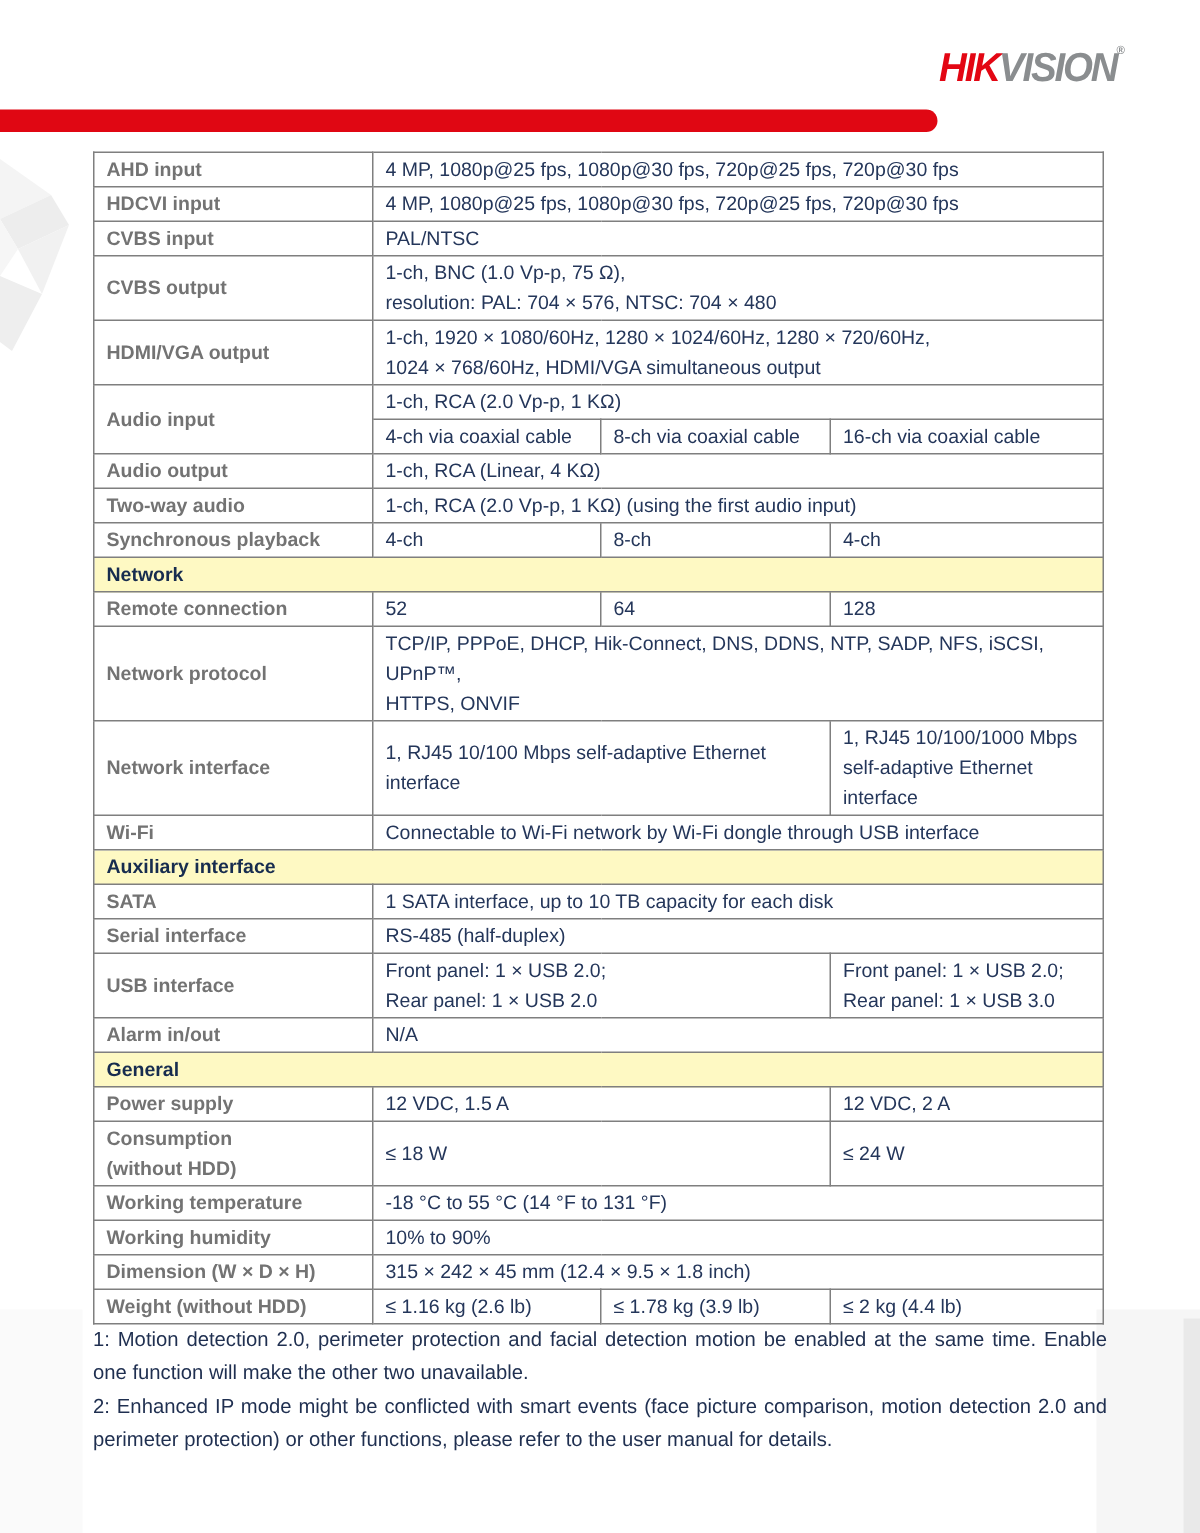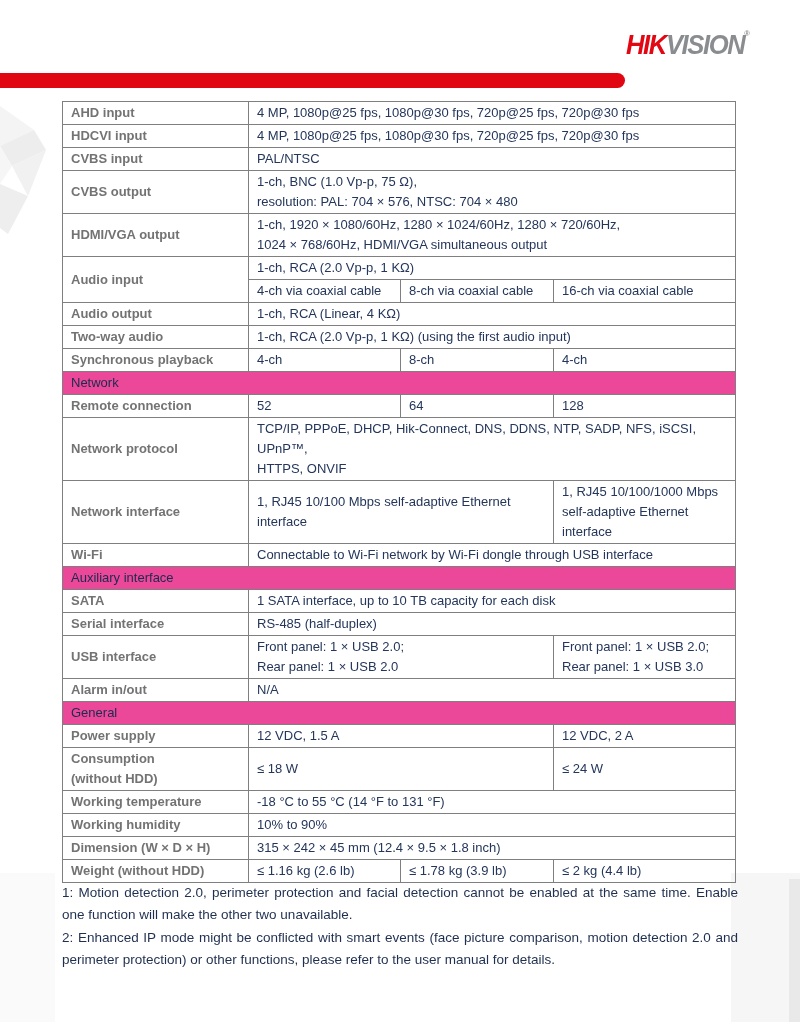--- a/index.html
+++ b/index.html
@@ -23,21 +23,21 @@
   
   .red-bar { position:absolute; left:0; top:73px; width:625px; height:15px;
              background:#e00713; border-radius:0 8px 8px 0; }
   
   .table-wrap { position:absolute; left:62px; top:101px; }
   table.spec { border-collapse:collapse; table-layout:fixed; width:673px;
                font-size:13px; color:#24365a; }
   table.spec td { border:1px solid #7f7f7f; vertical-align:middle;
                   padding:1px 8px; line-height:20px; }
   table.spec td.lbl { font-weight:bold; color:#737373; }
-  table.spec td.section { font-weight:normal; color:#172c4f; background:#ec4899; }
+  table.spec td.section { font-weight:bold; color:#172c4f; background:#fef9c3; }
   
   .note { position:absolute; left:62px; top:882px; width:676px;
           font-size:13.5px; color:#1f2f50; line-height:22.4px; }
   .note .note-title { font-weight:bold; font-style:italic; }
   .note p { text-align:justify; }
 </style>
 </head>
 <body>
 
 <svg class="watermark" viewBox="0 0 70 170" xmlns="http://www.w3.org/2000/svg">
@@ -306,15 +306,15 @@
           </td>
           <td class="val">
             <div>≤ 2 kg (4.4 lb)</div>
           </td>
         </tr>
       </tbody>
   </table>
 </div>
 
 <div class="note">
-  <p>1: Motion detection 2.0, perimeter protection and facial detection cannot be enabled at the same time. Enable one function will make the other two unavailable.</p>
+  <p>1: Motion detection 2.0, perimeter protection and facial detection motion be enabled at the same time. Enable one function will make the other two unavailable.</p>
   <p>2: Enhanced IP mode might be conflicted with smart events (face picture comparison, motion detection 2.0 and perimeter protection) or other functions, please refer to the user manual for details.</p>
 </div>
 
 </body></html>

